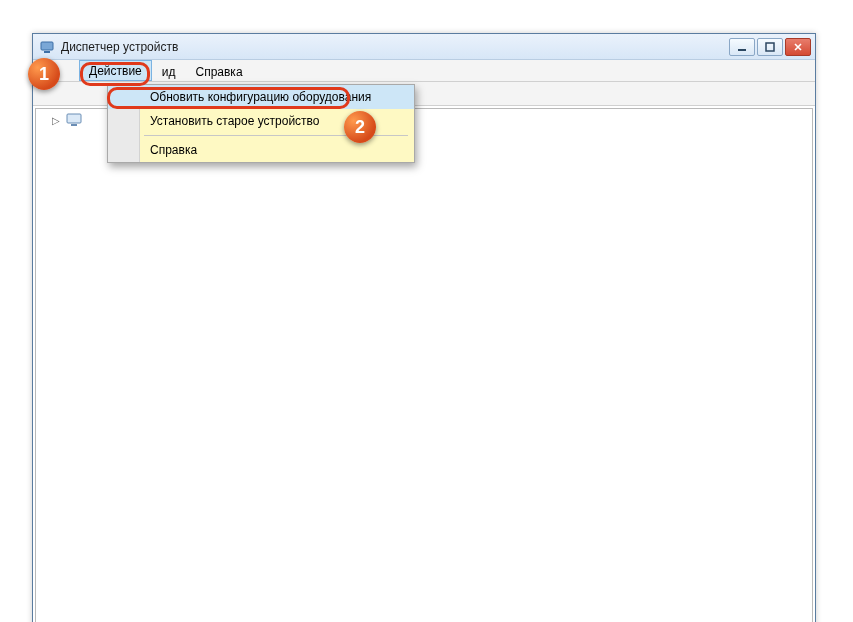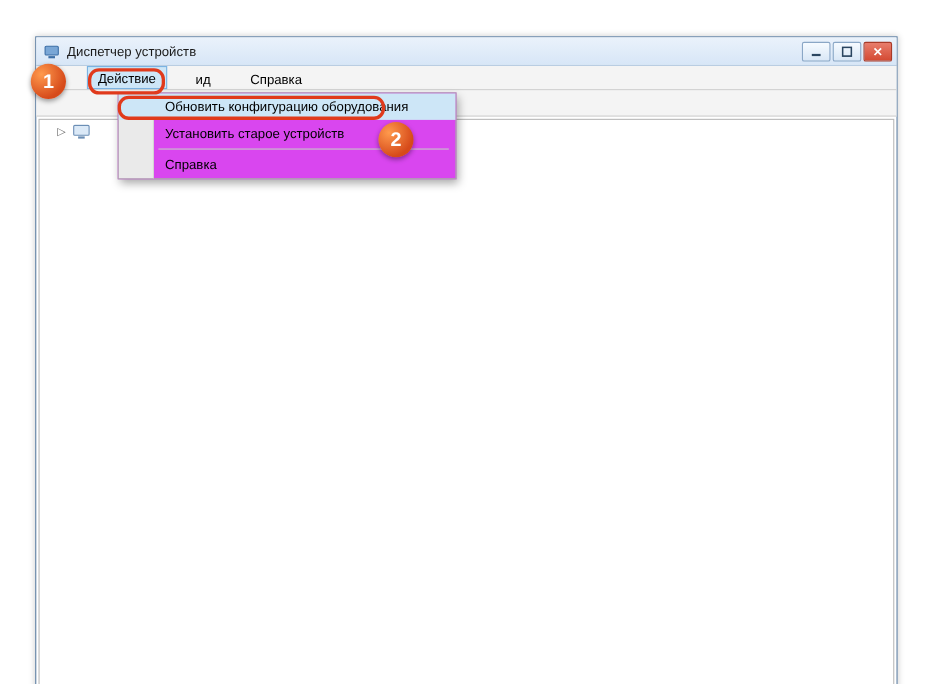--- a/index.html
+++ b/index.html
@@ -66,21 +66,21 @@
     border-color: #a83a28;
     color: #fff;
   }
   .menubar {
     height: 22px;
     background: #f4f4f4;
     border-bottom: 1px solid #d0d0d0;
     display: flex;
     align-items: stretch;
     padding-left: 46px;
-    gap: 16px;
+    gap: 0;
     position: relative;
   }
   .menu-item {
     padding: 12px 10px;
     display: flex;
     align-items: center;
     font-size: 12px;
     color: #000;
   }
   .menu-item.active {
@@ -112,21 +112,21 @@
   .expander {
     font-size: 10px;
     color: #666;
     width: 10px;
   }
   .dropdown {
     position: absolute;
     left: 74px;
     top: 50px;
     width: 308px;
-    background: #d946ef;
+    background: #fef9c3;
     border: 1px solid #a9a9a9;
     box-shadow: 2px 4px 8px rgba(0,0,0,0.35);
     z-index: 50;
   }
   .dd-item {
     padding: 5px 14px 5px 42px;
     font-size: 12px;
     color: #000;
     position: relative;
   }
@@ -226,21 +226,21 @@
         <span></span>
       </div>
     </div>
 
     <div class="dropdown">
       <div class="dd-iconbar"></div>
       <div class="dd-item highlight">
         <span>Обновить конфигурацию оборудования</span>
       </div>
       <div class="dd-item">
-        <span>Установить старое устройств</span>
+        <span>Установить старое устройство</span>
       </div>
       <div class="dd-sep"></div>
       <div class="dd-item">
         <span>Справка</span>
       </div>
     </div>
 
   </div>
 
   <div class="callout-ring" style="left:80px; top:62px; width:70px; height:24px;"></div>

